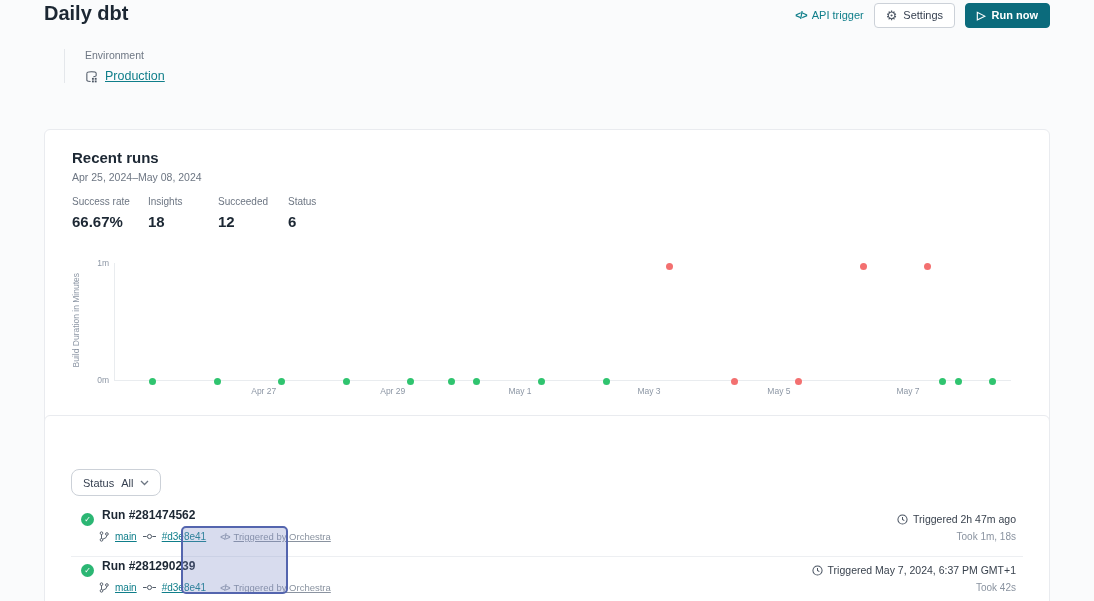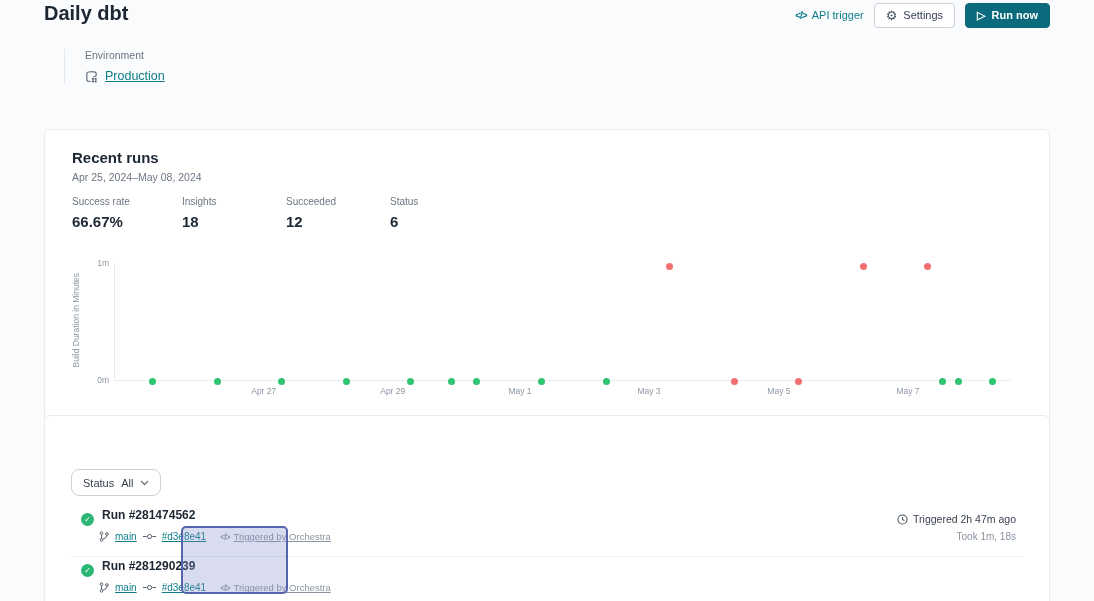--- a/index.html
+++ b/index.html
@@ -28,21 +28,21 @@
   a.teal-link { color:#0f7e8a; text-decoration:underline; cursor:pointer; }
 
   
   .card { position:absolute; left:44px; width:1006px; background:#ffffff; border:1px solid #e9ebef; border-radius:6px; }
   .card-recent { top:97px; height:300px;margin-top:32px; }
   .card-runs { top:415px; height:200px; }
 
   
   .recent-title { position:absolute; left:27px; top:19px; font-size:15px; font-weight:700; color:#1c2733; }
   .recent-range { position:absolute; left:27px; top:41px; font-size:10.5px; color:#6d7683; }
-  .stats { position:absolute; left:27px; top:66px; display:flex;gap:34px; }
+  .stats { position:absolute; left:27px; top:66px; display:flex; }
   .stat { margin-right:0; }
   .stat:nth-child(1){ width:76px; } .stat:nth-child(2){ width:70px; } .stat:nth-child(3){ width:70px; }
   .stat-label { font-size:10px; color:#6d7683; margin-bottom:6px; }
   .stat-value { font-size:15px; font-weight:700; color:#1c2733; }
 
   
   .chart-ylabel { position:absolute; left:24px; top:120px; height:140px; width:14px; display:flex; align-items:center; justify-content:center; }
   .chart-ylabel span { writing-mode:vertical-rl; transform:rotate(180deg); font-size:8.5px; color:#8d97a5; white-space:nowrap; }
   .plot { position:absolute; left:69px; top:133px; width:897px; height:118px; border-left:1px solid #e9ecef; border-bottom:1px solid #e9ecef; }
   .ytick { position:absolute; width:24px; text-align:right; font-size:8.5px; color:#8d97a5; left:40px; }
@@ -228,19 +228,29 @@
           <line x1="0" y1="5" x2="4.2" y2="5" stroke="#4b5563" stroke-width="1.1"></line>
           <circle cx="7.5" cy="5" r="2.4" fill="none" stroke="#4b5563" stroke-width="1.1"></circle>
           <line x1="10.8" y1="5" x2="15" y2="5" stroke="#4b5563" stroke-width="1.1"></line>
         </svg>
         <a class="teal-link">#d3e8e41</a>
         <span class="badge-trigger">
           <span class="code-glyph">&lt;/&gt;</span>
           <a style="text-decoration:underline;">Triggered by Orchestra</a>
         </span>
       </div>
+      <div class="run-right">
+        <div class="run-trig">
+          <svg width="11" height="11" viewBox="0 0 12 12">
+            <circle cx="6" cy="6" r="5" fill="none" stroke="#4b5563" stroke-width="1.1"></circle>
+            <path d="M6 3.2 L6 6 L8 7.2" fill="none" stroke="#4b5563" stroke-width="1.1"></path>
+          </svg>
+          <span>Triggered May 7, 2024, 6:37 PM GMT+1</span>
+        </div>
+        <div class="run-took">Took 42s</div>
+      </div>
     </div>
 
   </div>
 
   <div class="overlay-rect"></div>
 
 </div>
 
 </body></html>

